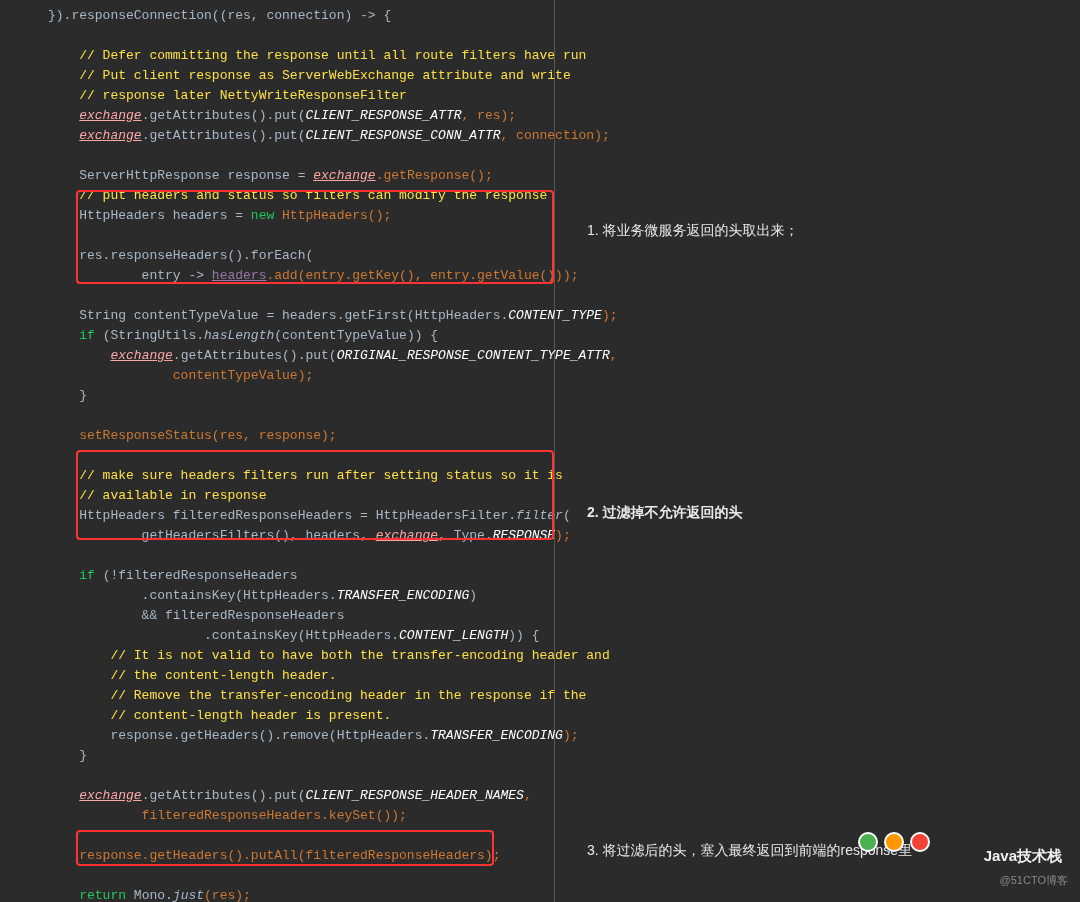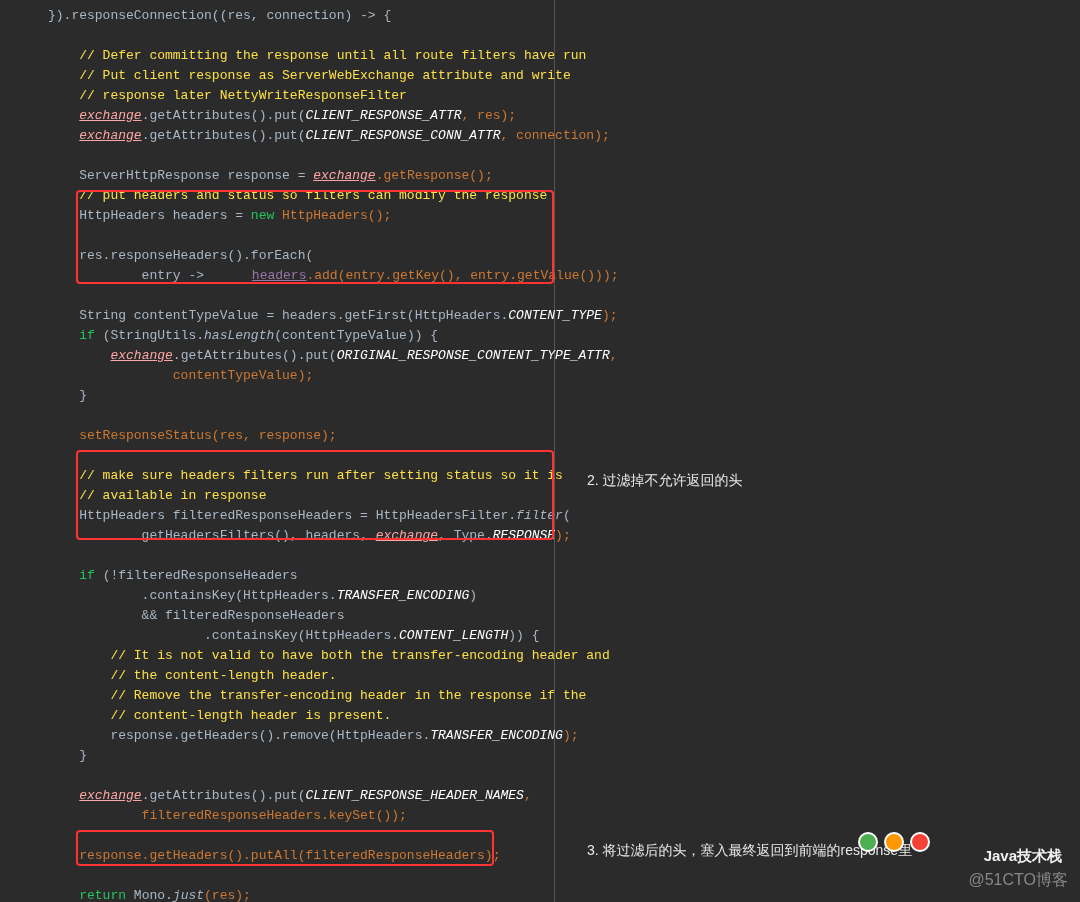--- a/index.html
+++ b/index.html
@@ -49,59 +49,59 @@
 .box-2 { left: 76px; top: 450px; width: 478px; height: 90px; }
 .box-3 { left: 76px; top: 830px; width: 418px; height: 36px; }
 
 .annotation {
   color: #e8e8e8;
   font-family: Arial, "Microsoft YaHei", sans-serif;
   font-size: 14px;
   position: absolute;
 }
 .anno-1 { left: 32px; top: 220px; }
-.anno-2 { left: 32px; top: 470px; }
+.anno-2 { left: 32px; top: 502px; font-weight: bold; }
 .anno-3 { left: 32px; top: 840px; }
 
 .watermark-java {
   position: absolute;
   right: 18px;
   bottom: 36px;
   font-family: Arial, "Microsoft YaHei", sans-serif;
   font-size: 15px;
   font-weight: 700;
   color: #f0f0f0;
 }
 .watermark-cto {
   position: absolute;
   right: 12px;
   bottom: 12px;
   font-family: Arial, "Microsoft YaHei", sans-serif;
-  font-size: 16px;
+  font-size: 11px;
   color: #888;
 }
 .dots {
   position: absolute;
   right: 150px;
   bottom: 50px;
   display: flex;
   gap: 6px;
 }
 .dot {
   width: 16px;
   height: 16px;
   border-radius: 50%;
   background: #4caf50;
   border:2px solid #fff;
 }
 .dot:nth-child(1){background:#4caf50;}
 .dot:nth-child(2){background:#ff9800;}
 .dot:nth-child(3){background:#f44336;}
 
-.underline-var { color: #9876aa; text-decoration: underline; margin-left: 40px; }
+.underline-var { color: #9876aa; text-decoration: underline; }
 </style>
 </head>
 <body>
 
 <div class="editor-container">
   <div class="code-area"><span class="default">}).responseConnection((res, connection) -&gt; {</span>
 <span></span>
 <span class="comment">    // Defer committing the response until all route filters have run</span>
 <span class="comment">    // Put client response as ServerWebExchange attribute and write</span>
 <span class="comment">    // response later NettyWriteResponseFilter</span>
@@ -140,20 +140,21 @@
 <span>    }</span>
 <span></span>
 <span>    </span><span class="field">exchange</span><span>.getAttributes().put(</span><span class="static-field">CLIENT_RESPONSE_HEADER_NAMES</span><span class="punct">,</span>
 <span class="punct">            filteredResponseHeaders.keySet());</span>
 <span></span>
 <span class="punct">    response.getHeaders().putAll(filteredResponseHeaders);</span>
 <span></span>
 <span>    </span><span class="keyword">return</span><span> Mono.</span><span class="static-method">just</span><span class="punct">(res);</span></div>
 
   <div class="annotation-area">
+    <div class="annotation anno-1">1. 将业务微服务返回的头取出来；</div>
     <div class="annotation anno-2">2. 过滤掉不允许返回的头</div>
     <div class="annotation anno-3">3. 将过滤后的头，塞入最终返回到前端的response里</div>
   </div>
 </div>
 
 <div class="red-box box-1"></div>
 <div class="red-box box-2"></div>
 <div class="red-box box-3"></div>
 
 <div class="dots">

